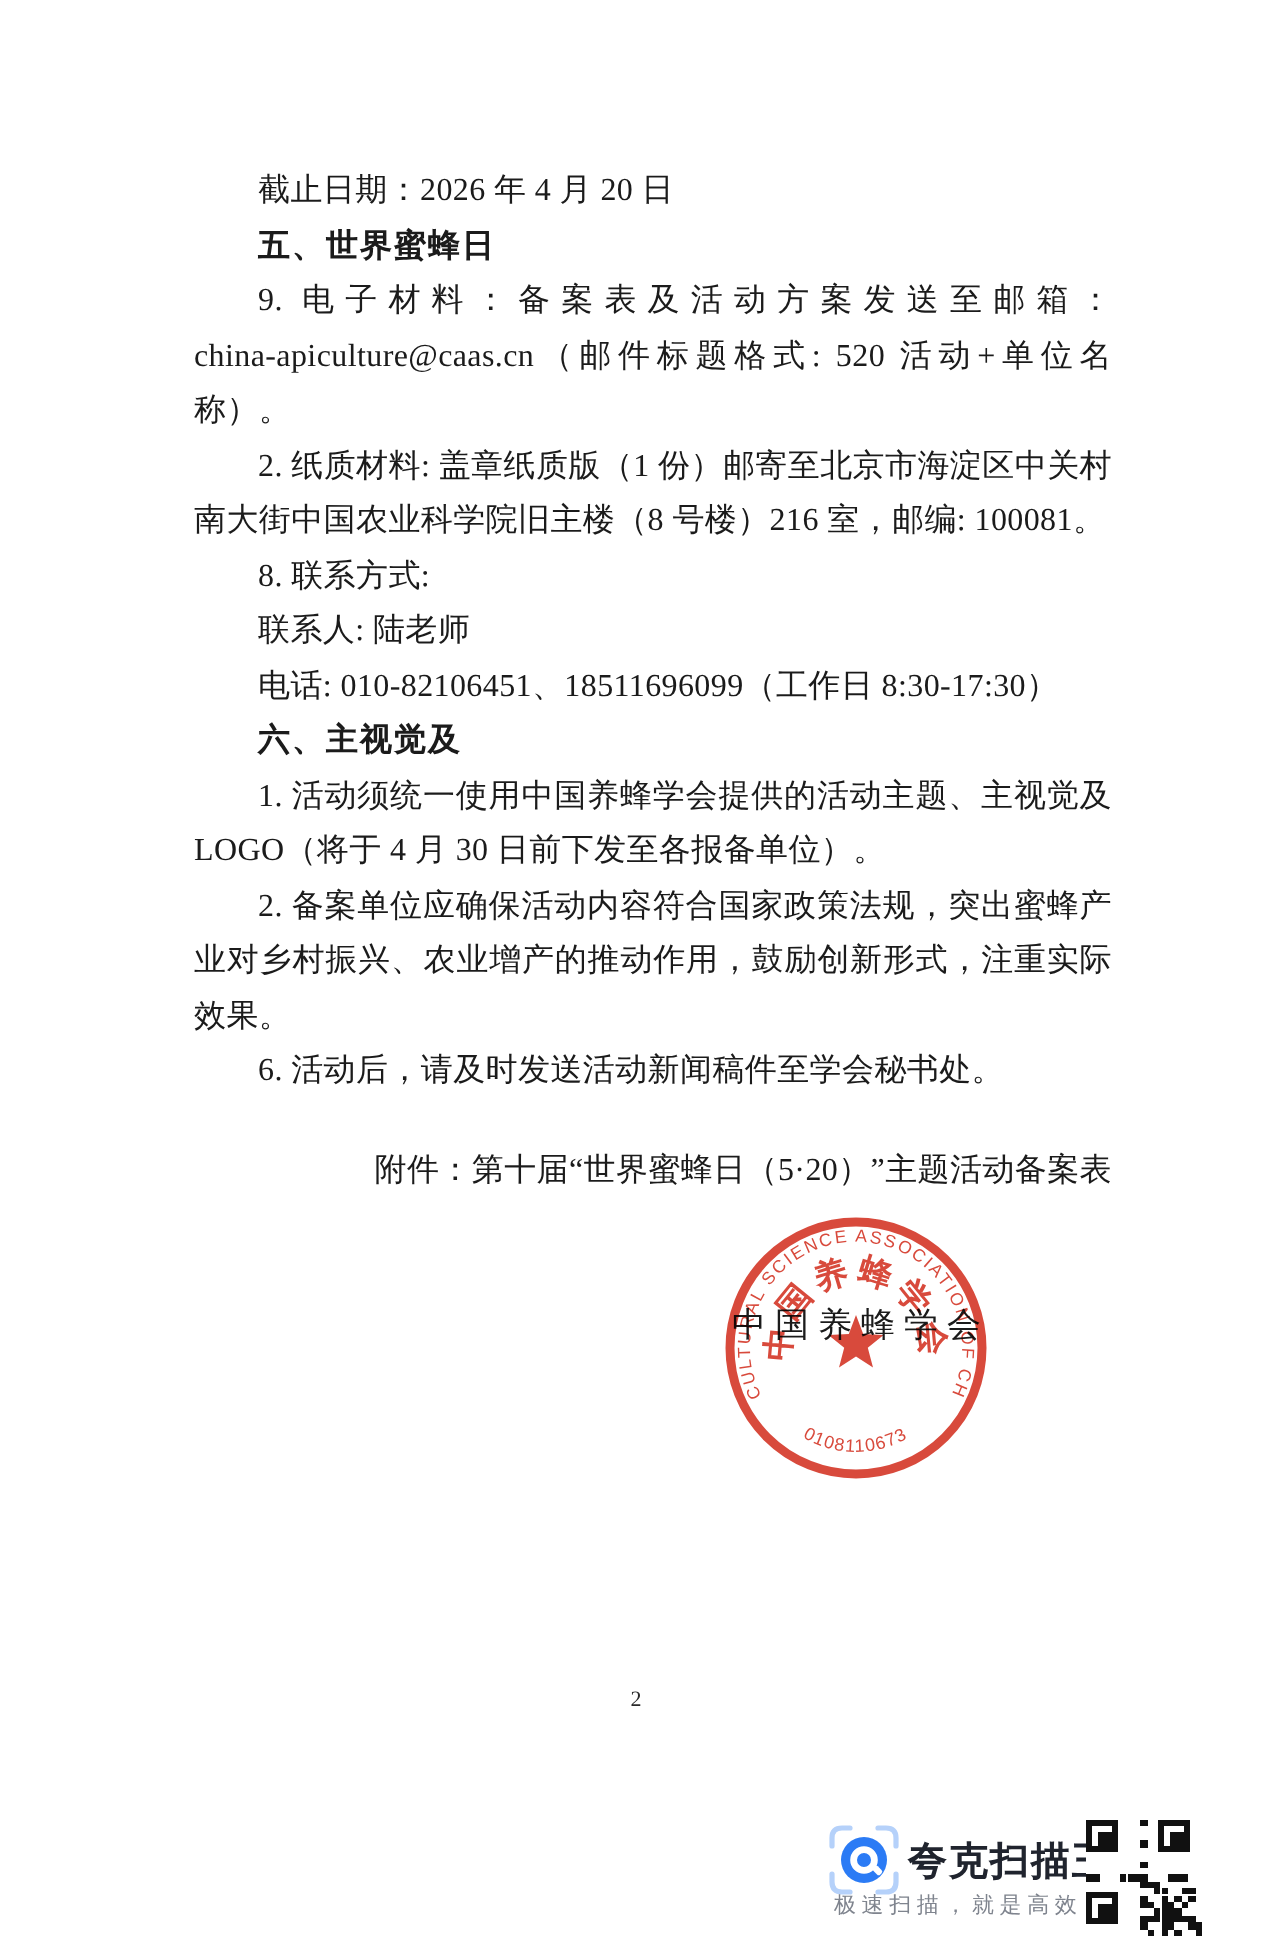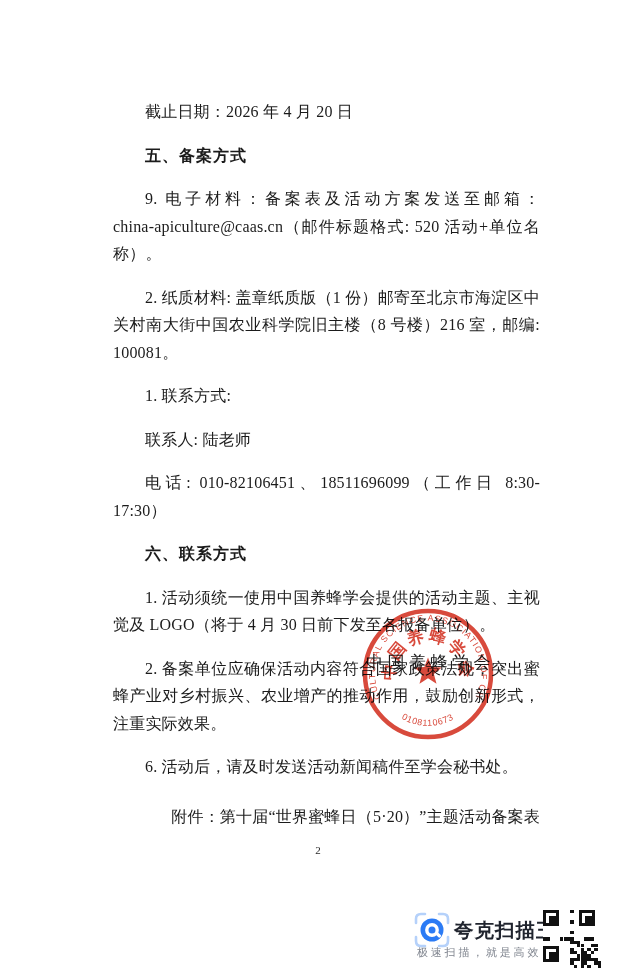--- a/index.html
+++ b/index.html
@@ -8,21 +8,21 @@
     position:relative; width:640px; height:974px; background:#ffffff;
     overflow:hidden; font-family:"Liberation Serif","DejaVu Serif",serif;
     color:#1b1b1b;
   }
   
   .doc-flow {
     position:absolute; left:97px; top:82px; width:459px;
     font-size:16px; line-height:27.5px; text-align:justify;
     text-justify:inter-character; letter-spacing:0.2px;
   }
-  .para { margin:16px; }
+  .para { margin:0; }
   .indent { text-indent:2em; }
   .heading {
     font-family:"Liberation Sans","DejaVu Sans",sans-serif;
     font-weight:700; letter-spacing:1px; text-indent:2em; text-align:left;
   }
   .nowrap { white-space:nowrap; }
   .attachment { margin-top:22px; text-indent:2em; text-align:right; }
   
   .sig-org {
     position:absolute; top:651px; right:145px; font-size:17px;
@@ -64,27 +64,27 @@
     content:""; position:absolute; left:3px; top:3px; width:7px; height:7px; background:#111;
   }
 </style>
 </head>
 <body>
 
 <div class="page">
 
   <div class="doc-flow">
     <p class="para indent">截止日期：2026 年 4 月 20 日</p>
-    <p class="para heading">五、备案方式</p>
+    <p class="para heading">五、世界蜜蜂日</p>
     <p class="para indent"><span>9. 电子材料：备案表及活动方案发送至邮箱：</span><span class="nowrap">china-apiculture@caas.cn</span><span>（邮件标题格式: 520 活动+单位名称）。</span></p>
     <p class="para indent">2. 纸质材料: 盖章纸质版（1 份）邮寄至北京市海淀区中关村南大街中国农业科学院旧主楼（8 号楼）216 室，邮编: 100081。</p>
-    <p class="para indent">1. 联系方式:</p>
+    <p class="para indent">8. 联系方式:</p>
     <p class="para indent">联系人: 陆老师</p>
     <p class="para indent">电话: 010-82106451、18511696099（工作日 8:30-17:30）</p>
-    <p class="para heading">六、联系方式</p>
+    <p class="para heading">六、主视觉及</p>
     <p class="para indent">1. 活动须统一使用中国养蜂学会提供的活动主题、主视觉及 LOGO（将于 4 月 30 日前下发至各报备单位）。</p>
     <p class="para indent">2. 备案单位应确保活动内容符合国家政策法规，突出蜜蜂产业对乡村振兴、农业增产的推动作用，鼓励创新形式，注重实际效果。</p>
     <p class="para indent">6. 活动后，请及时发送活动新闻稿件至学会秘书处。</p>
     <p class="para attachment">附件：第十届“世界蜜蜂日（5·20）”主题活动备案表</p>
   </div>
 
   <div class="sig-org">中国养蜂学会</div>
 
   <svg class="stamp" viewBox="0 0 150 150">
     <defs>

